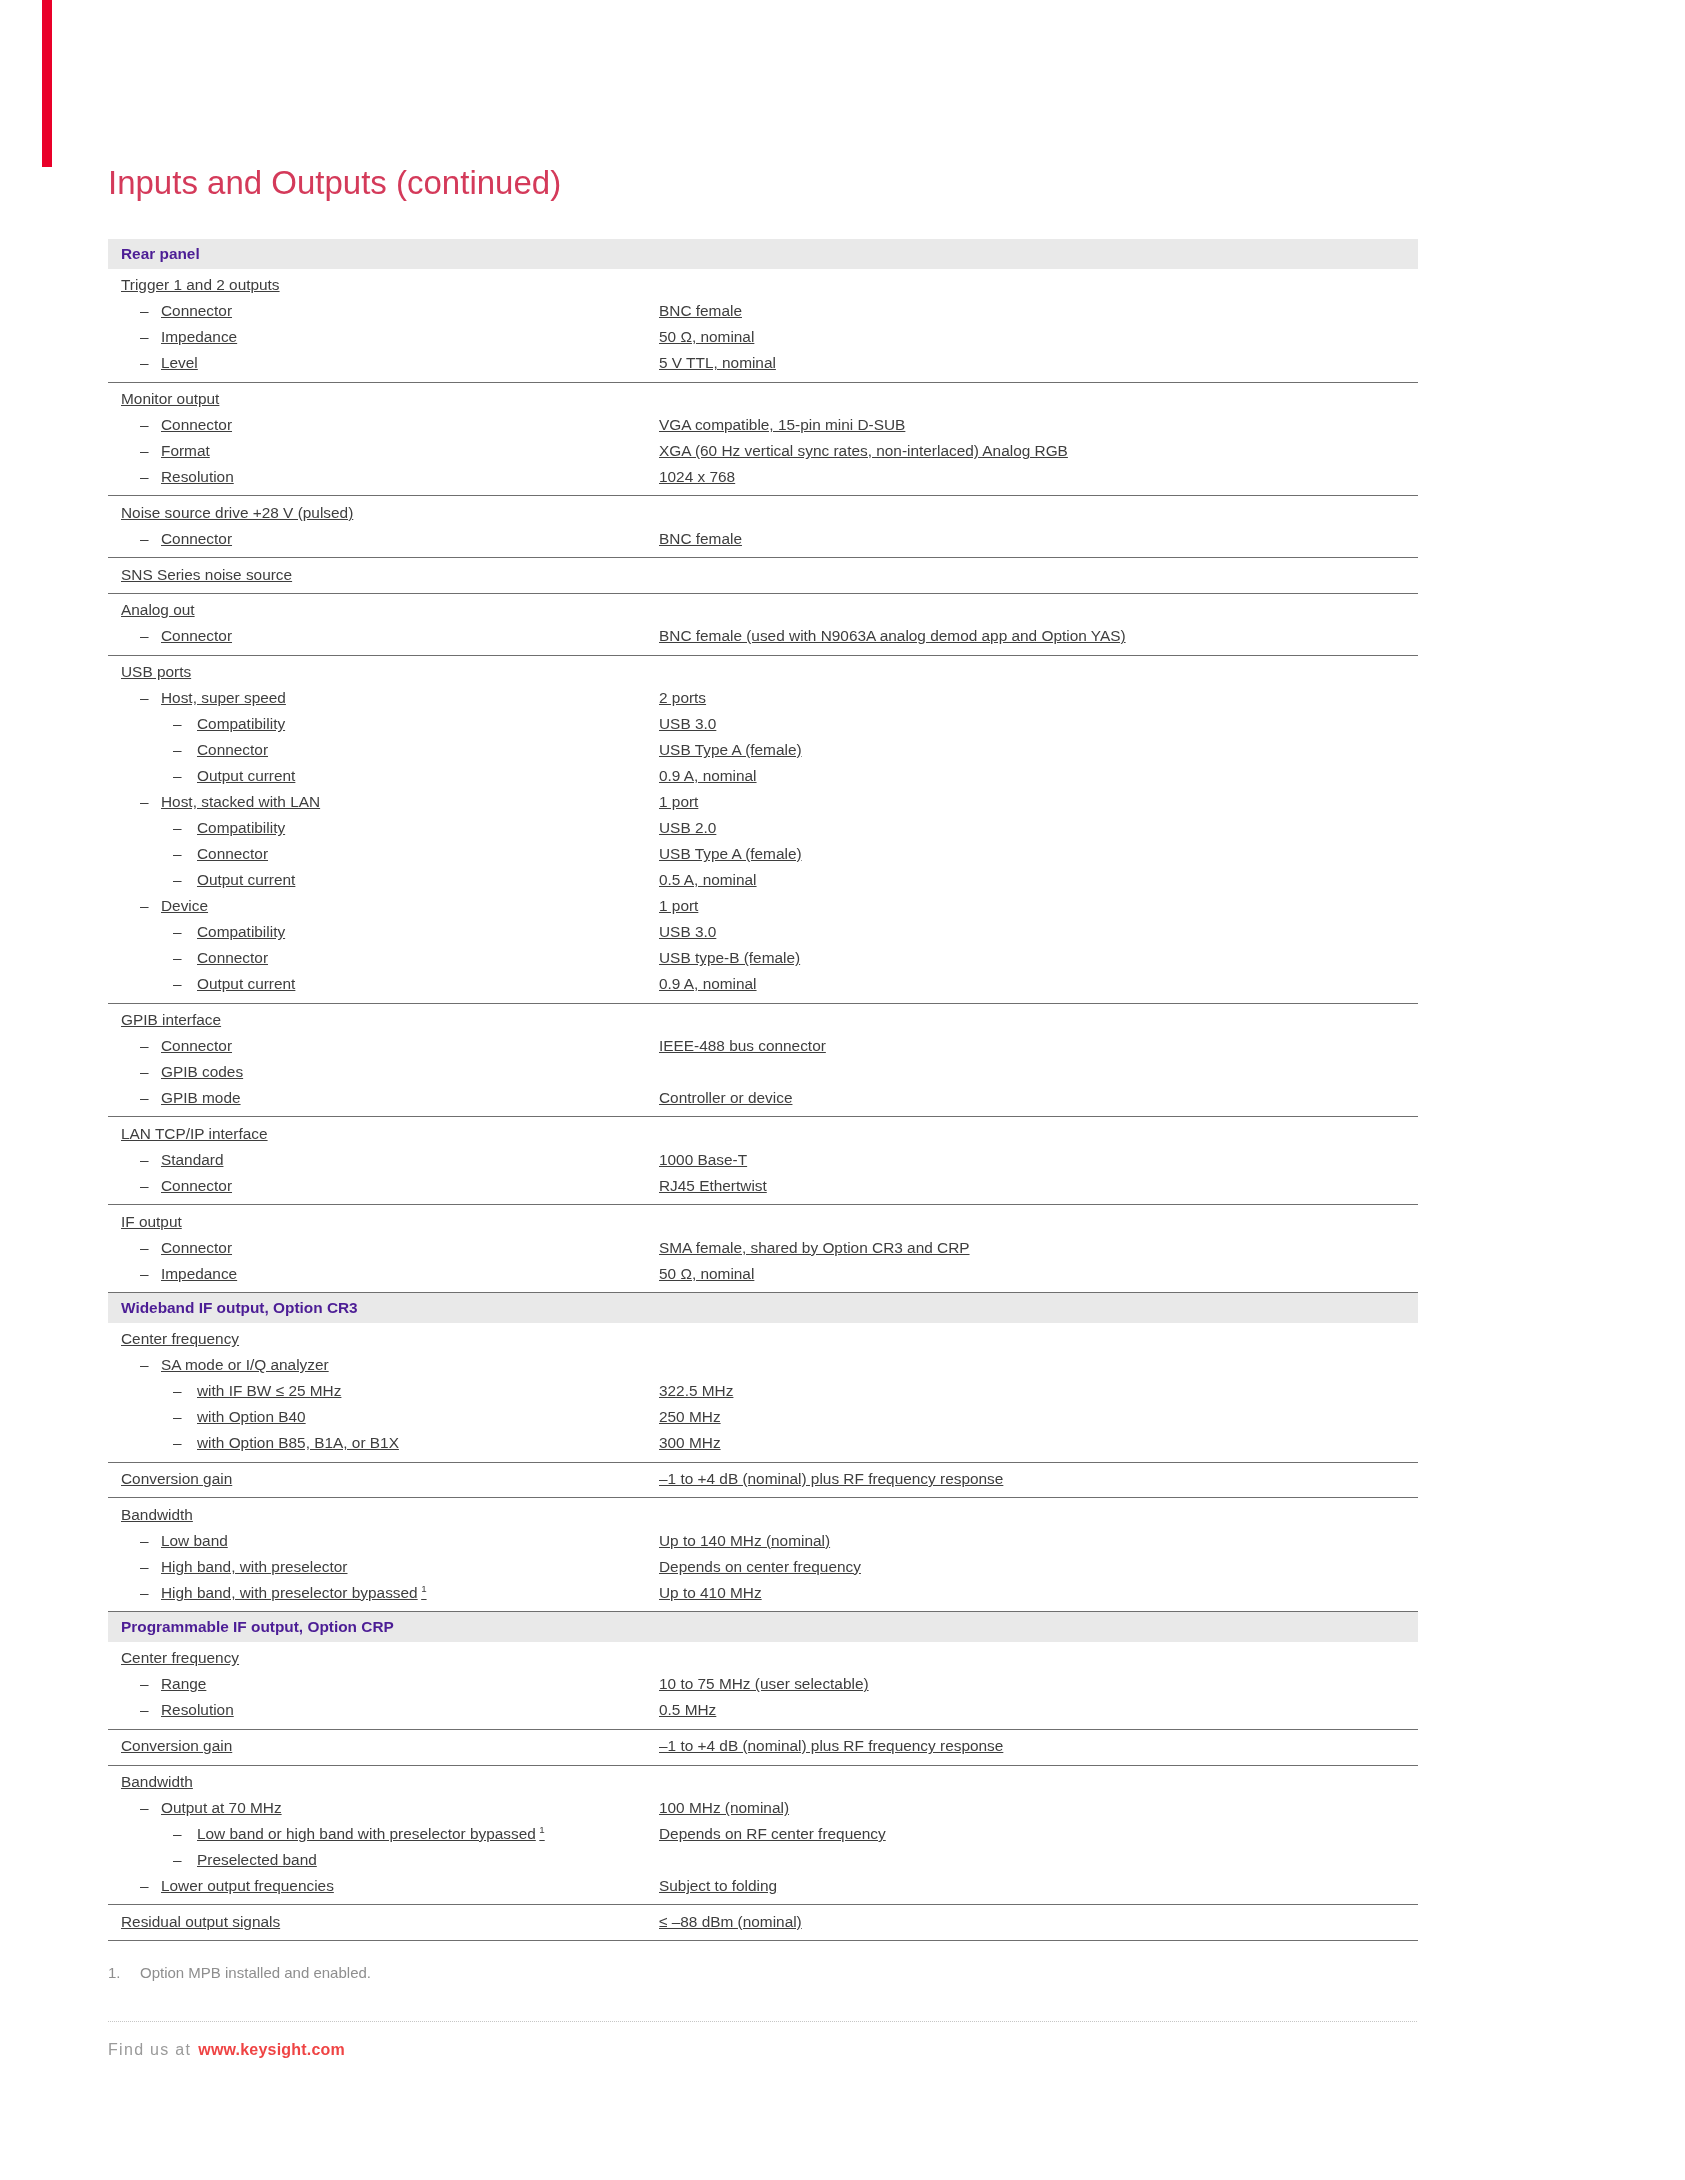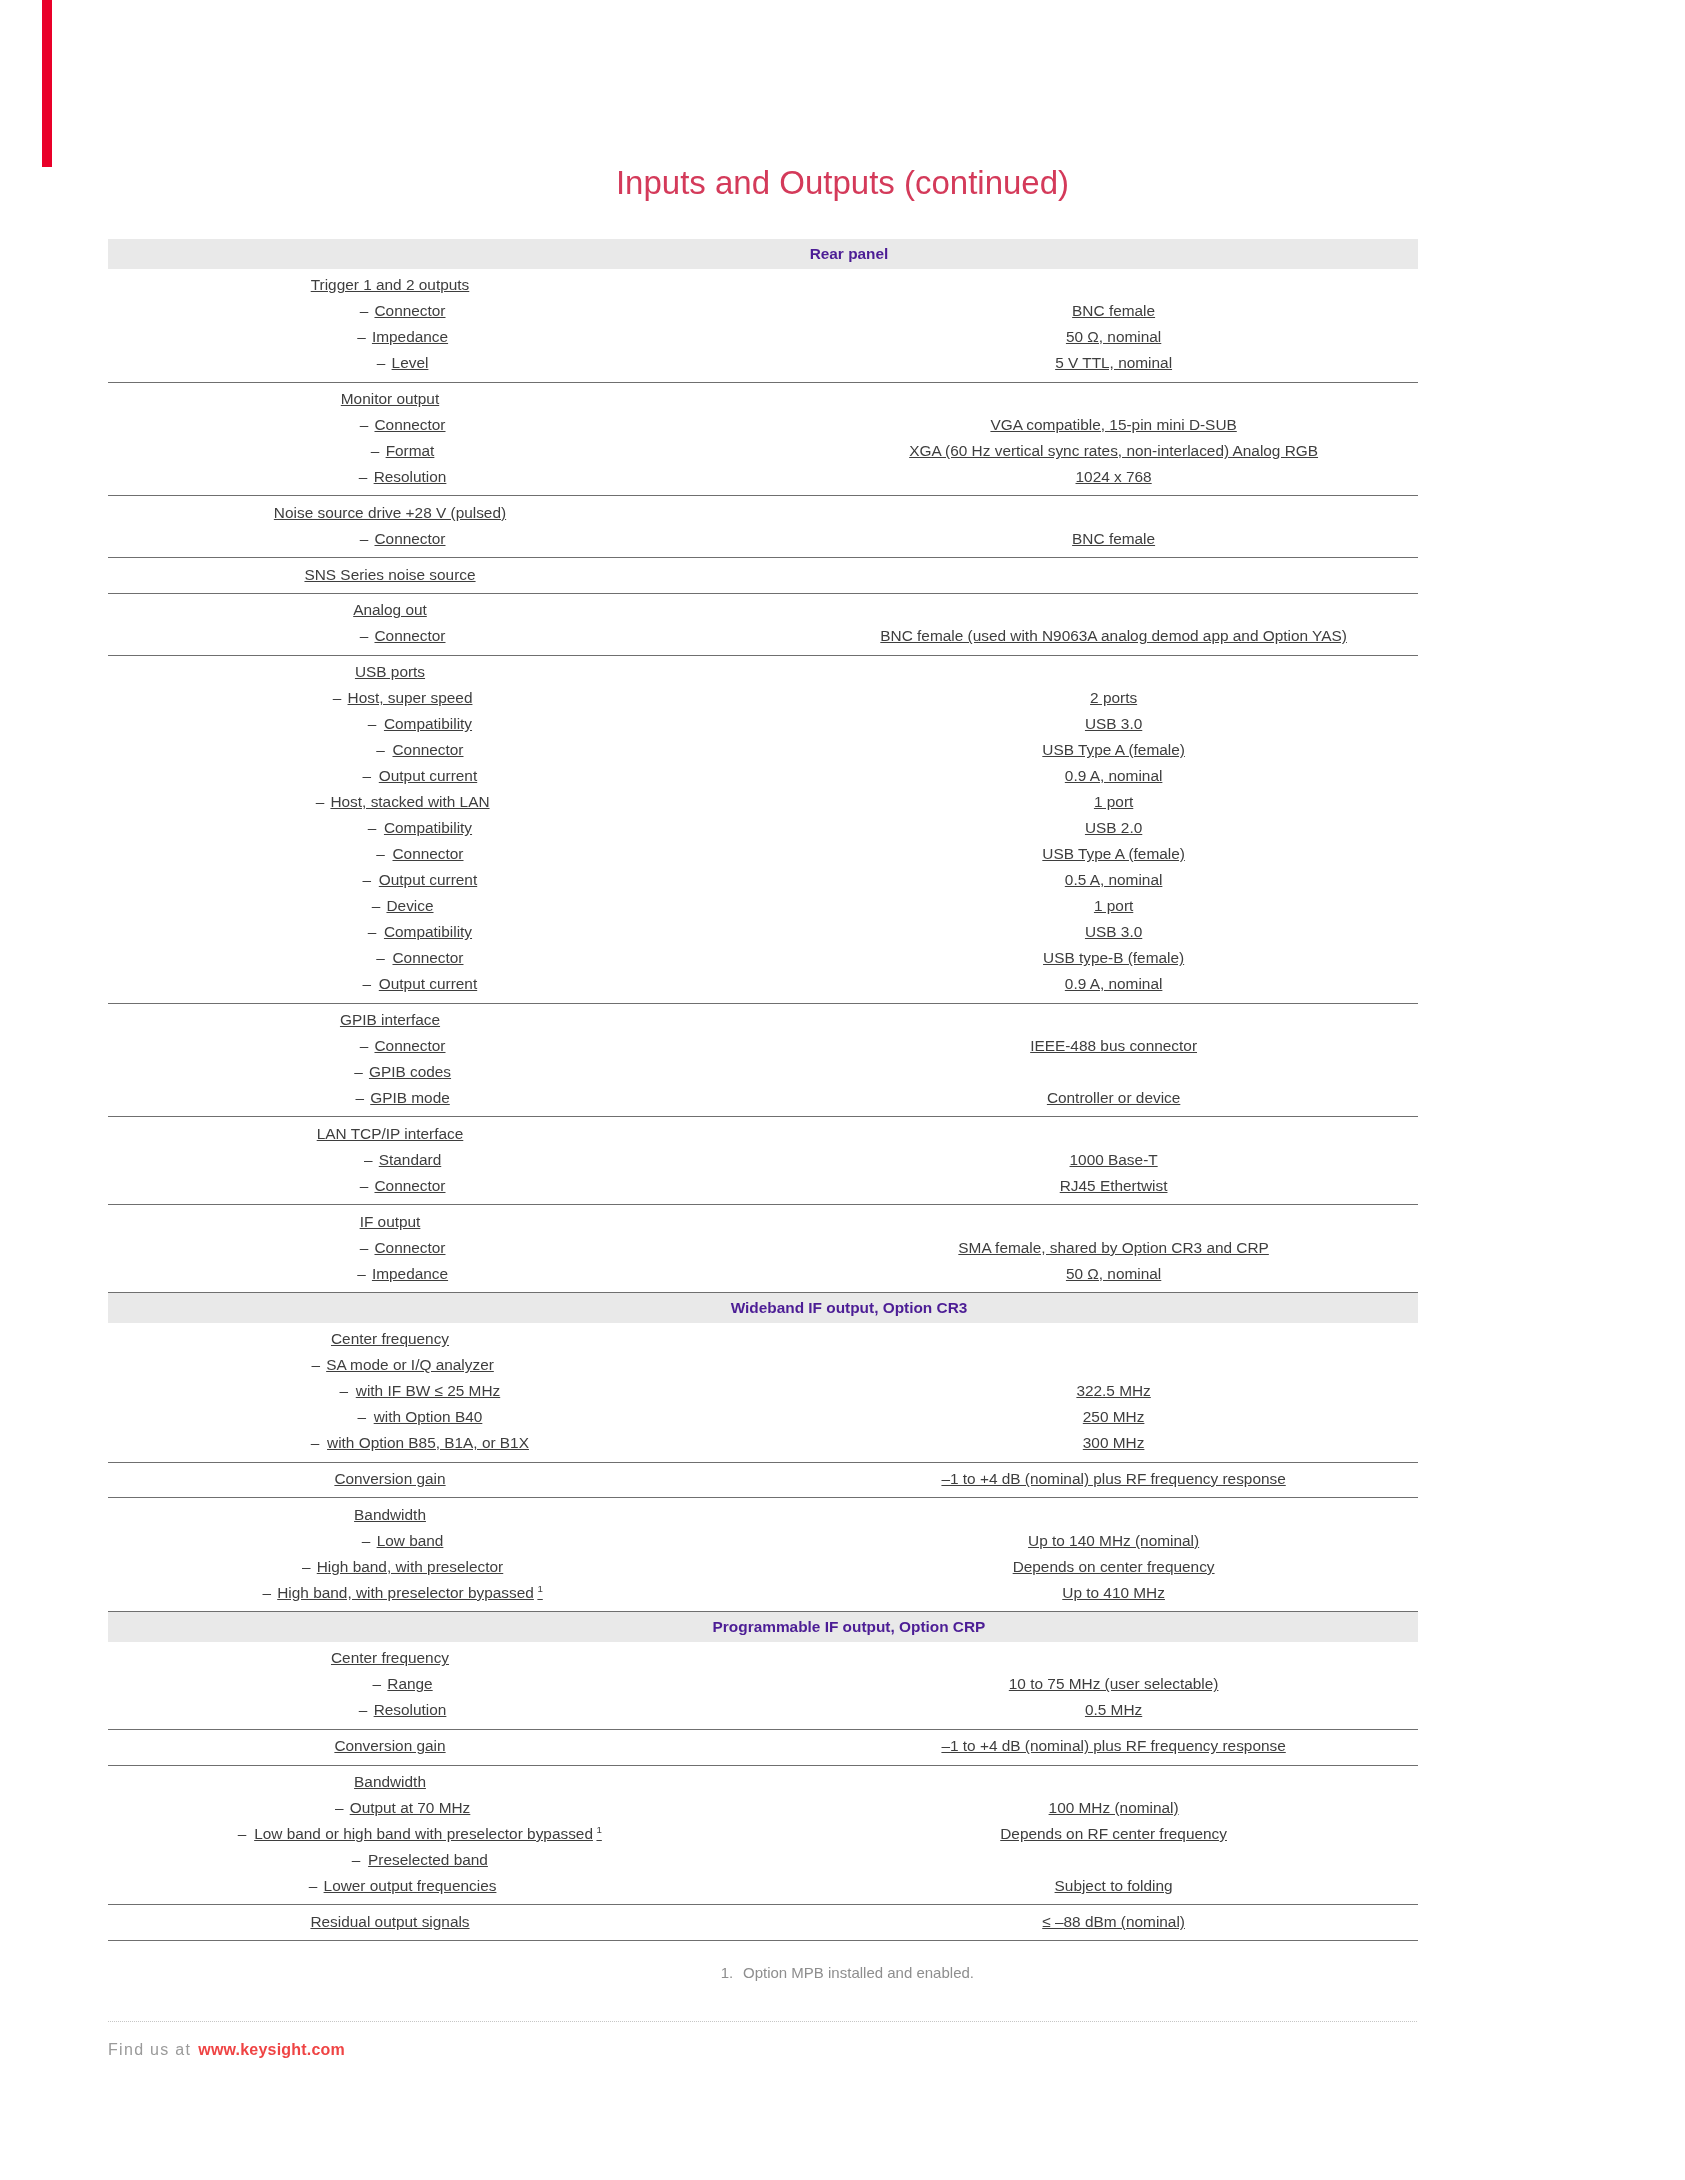--- a/index.html
+++ b/index.html
@@ -4,21 +4,20 @@
 <style>
   * { box-sizing: border-box; }
   html,body { margin:0; padding:0; background:#ffffff; }
   .page {
     position: relative;
     width: 1418px;
     height: 2180px;
     background: #ffffff;
     font-family: "Liberation Sans", sans-serif;
     overflow: hidden;
-    text-align: center;
   }
   .red-bar {
     position: absolute;
     left: 42px; top: 0;
     width: 9.7px; height: 167px;
     background: var(--accent-red, #E90029);
   }
   .content {
     position: absolute;
     left: 108px; top: 0;

